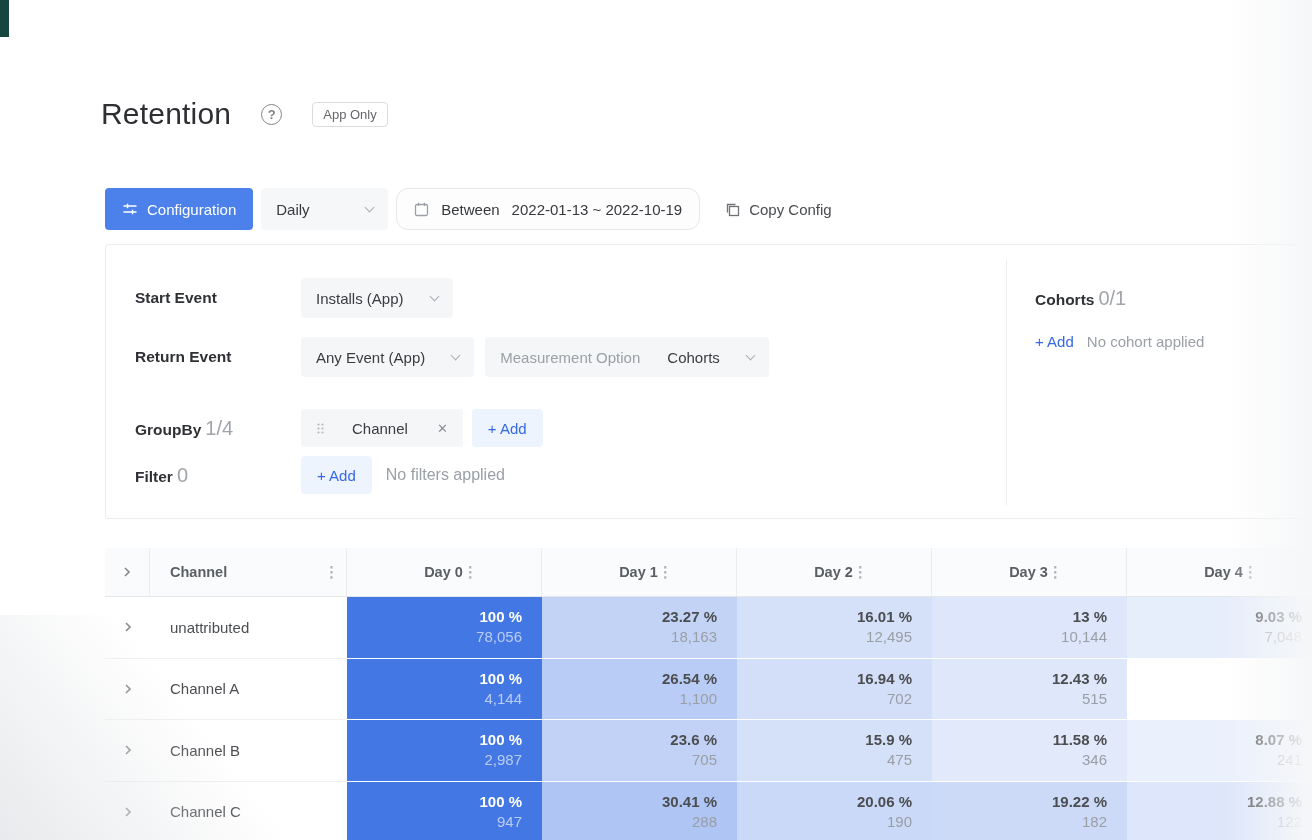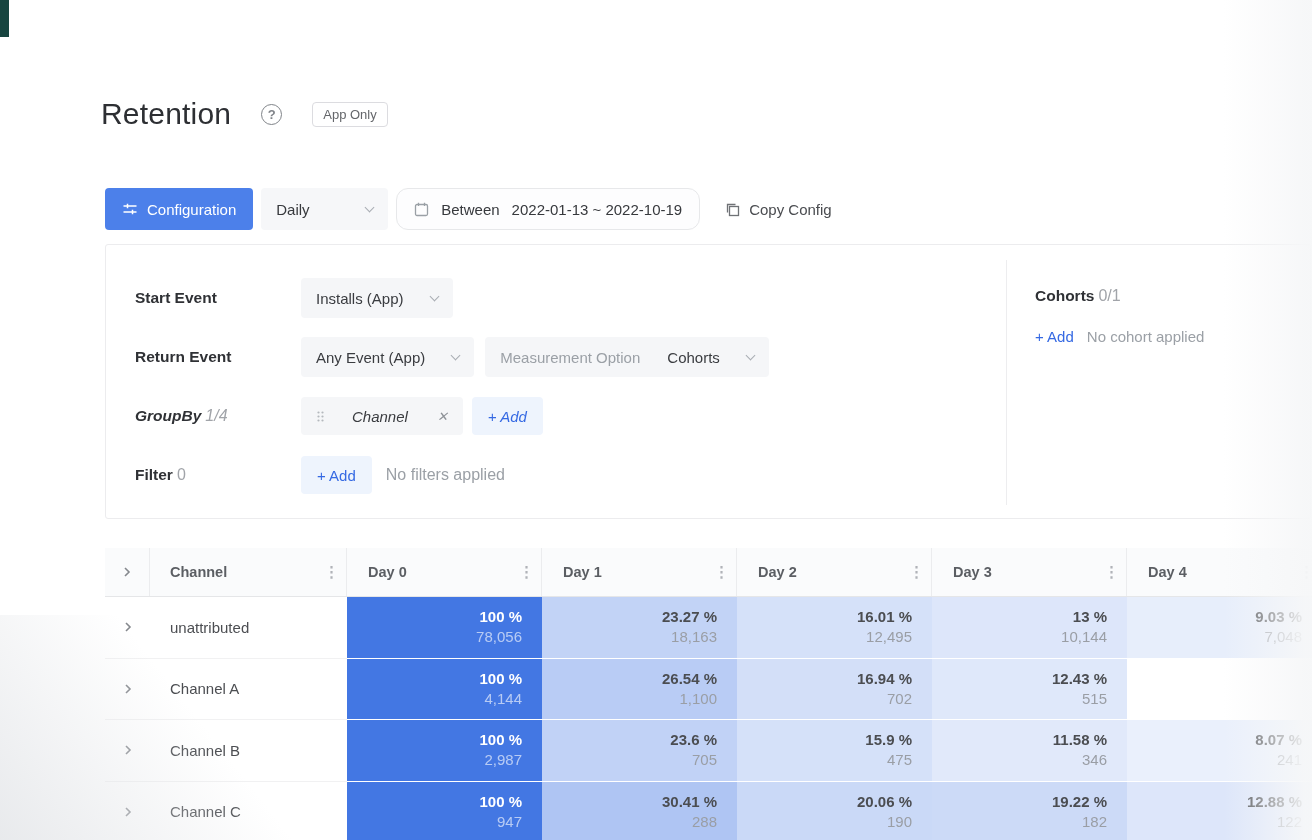--- a/index.html
+++ b/index.html
@@ -29,23 +29,23 @@
   .date-picker .date-range { color:#37393d; }
   .copy-config { margin-left:25px; display:flex; align-items:center; gap:9px; font-size:15px; color:#4a4c50; cursor:pointer; }
 
   .chev-down { display:inline-block; width:7px; height:7px; border-right:1.6px solid #a9adb3;
     border-bottom:1.6px solid #a9adb3; transform:rotate(45deg); margin-top:-3px; }
 
   
   .config-card { position:absolute; left:105px; top:244px; width:1206px; height:275px;
     border:1px solid #ececee; border-radius:3px; background:#fff; }
   .cfg-row { position:absolute; left:29px; display:flex; align-items:center; height:40px; }
-  .cfg-row-1 { top:33px; } .cfg-row-2 { top:92px; } .cfg-row-3 { top:151px;font-style:italic; } .cfg-row-4 { top:210px; }
+  .cfg-row-1 { top:33px; } .cfg-row-2 { top:92px; } .cfg-row-3 { top:163px; } .cfg-row-4 { top:210px; }
   .cfg-label { width:166px; font-size:15.5px; font-weight:700; color:#2f3135; }
-  .cfg-count { color:#a1a4a9; font-weight:400; font-size:16px; margin-left:4px;text-align:right; }
+  .cfg-count { color:#a1a4a9; font-weight:400; font-size:20px; margin-left:4px;text-align:right; }
   .pill { background:#f5f6f8; border-radius:4px; height:40px; display:flex; align-items:center;
     padding:0 15px; gap:27px; font-size:15px; color:#3a3c40; cursor:pointer; }
   .pill + .pill { margin-left:11px; }
   .pill .muted { color:#9ba0a6; }
   .tag { height:38px; }
   .tag .close-x { color:#8d9197; font-size:13px; margin-left:2px; cursor:pointer; }
   .add-btn { background:#eef4fd; color:#3569e3; height:38px; padding:0 16px; border-radius:4px;
     display:flex; align-items:center; font-size:15px; margin-left:9px; cursor:pointer; }
   .add-btn.first { margin-left:0; }
   .empty-text { color:#9ba0a6; font-size:16px; margin-left:14px; }
@@ -56,21 +56,21 @@
   .cohorts-add { color:#3569e3; font-size:15px; cursor:pointer; }
   .cohorts-empty { color:#9ba0a6; font-size:15px; margin-left:13px; }
 
   
   .retention-table { position:absolute; left:105px; top:548px; width:1207px; height:292px; overflow:hidden; }
   .t-header { display:flex; height:49px; background:#fafbfc; border-bottom:1px solid #e5e6e8; }
   .th { display:flex; align-items:center; border-right:1px solid #ebecee;
     color:#5b5e63; font-size:14.5px; font-weight:600; flex-shrink:0; }
   .th-expand { width:45px; justify-content:center; }
   .th-channel { width:197px; padding:0 10px 0 20px; justify-content:space-between; }
-  .th-day { width:195px; padding:0 10px 0 21px; justify-content:space-between; }
+  .th-day { width:195px; padding:0 10px 0 21px; justify-content:center; }
   .kebab-icon { color:#b0b3b8; font-size:15px; width:12px; text-align:center; cursor:pointer; }
 
   .t-row { display:flex; height:61.5px; }
   .td-expand { width:45px; display:flex; align-items:center; justify-content:center;
     border-bottom:1px solid #f1f1f2; background:#fff; flex-shrink:0; cursor:pointer; }
   .td-channel { width:197px; display:flex; align-items:center; padding-left:20px; font-size:15px;
     color:#4c4e52; border-bottom:1px solid #f1f1f2; background:#fff; flex-shrink:0; }
   .td-cell { width:195px; flex-shrink:0; display:flex; flex-direction:column; justify-content:center;
     align-items:flex-end; padding-right:20px; border-bottom:1.5px solid #fff; }
   .td-cell .pct { font-size:15px; font-weight:700; line-height:20px; }

